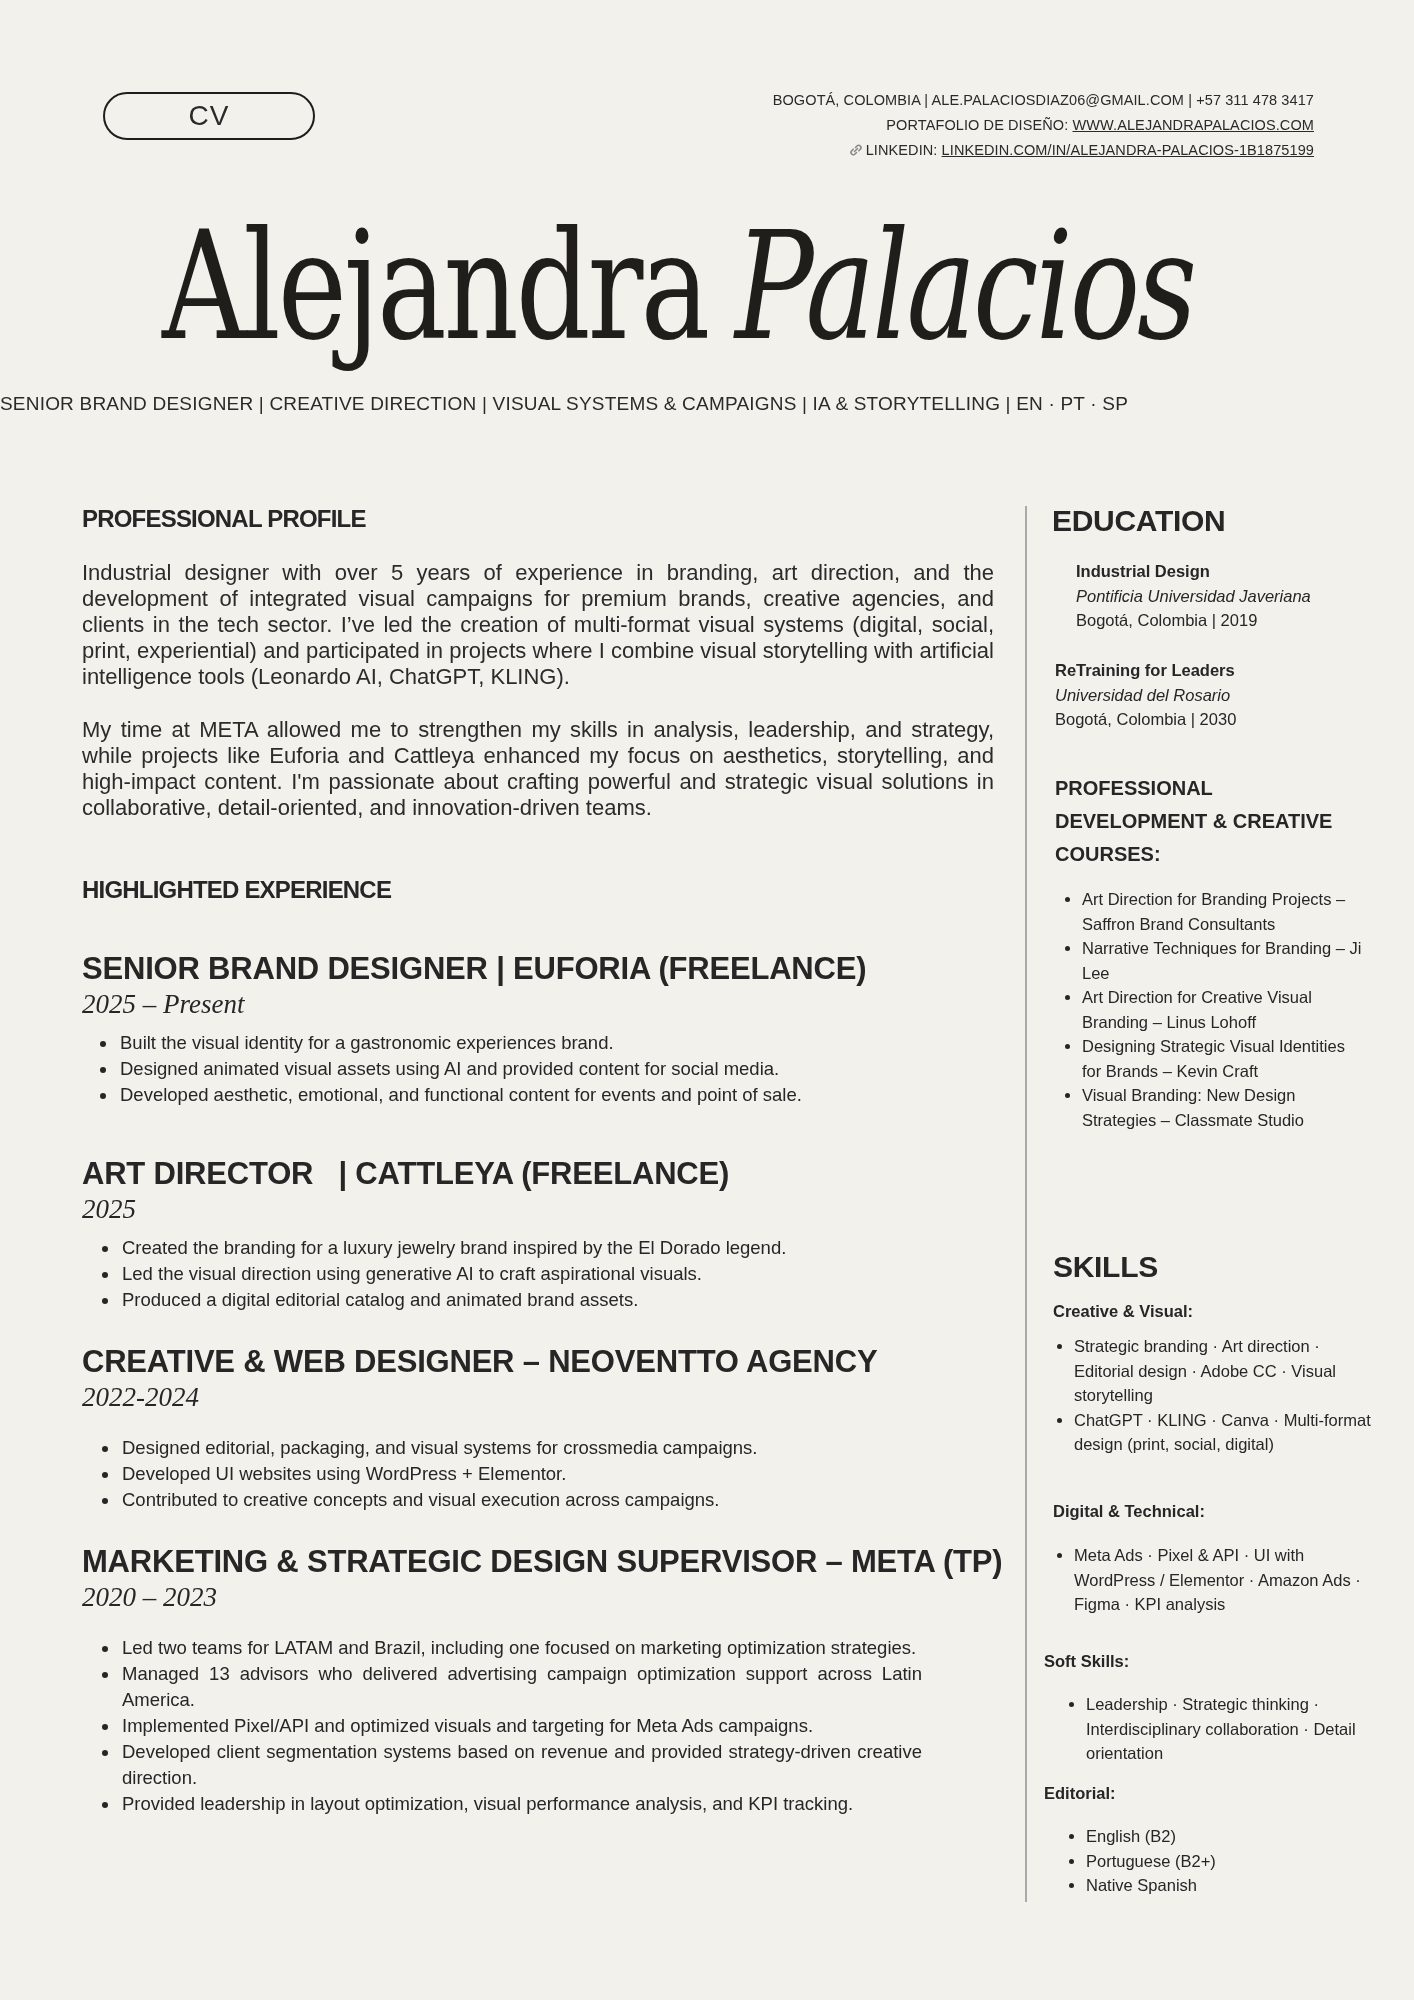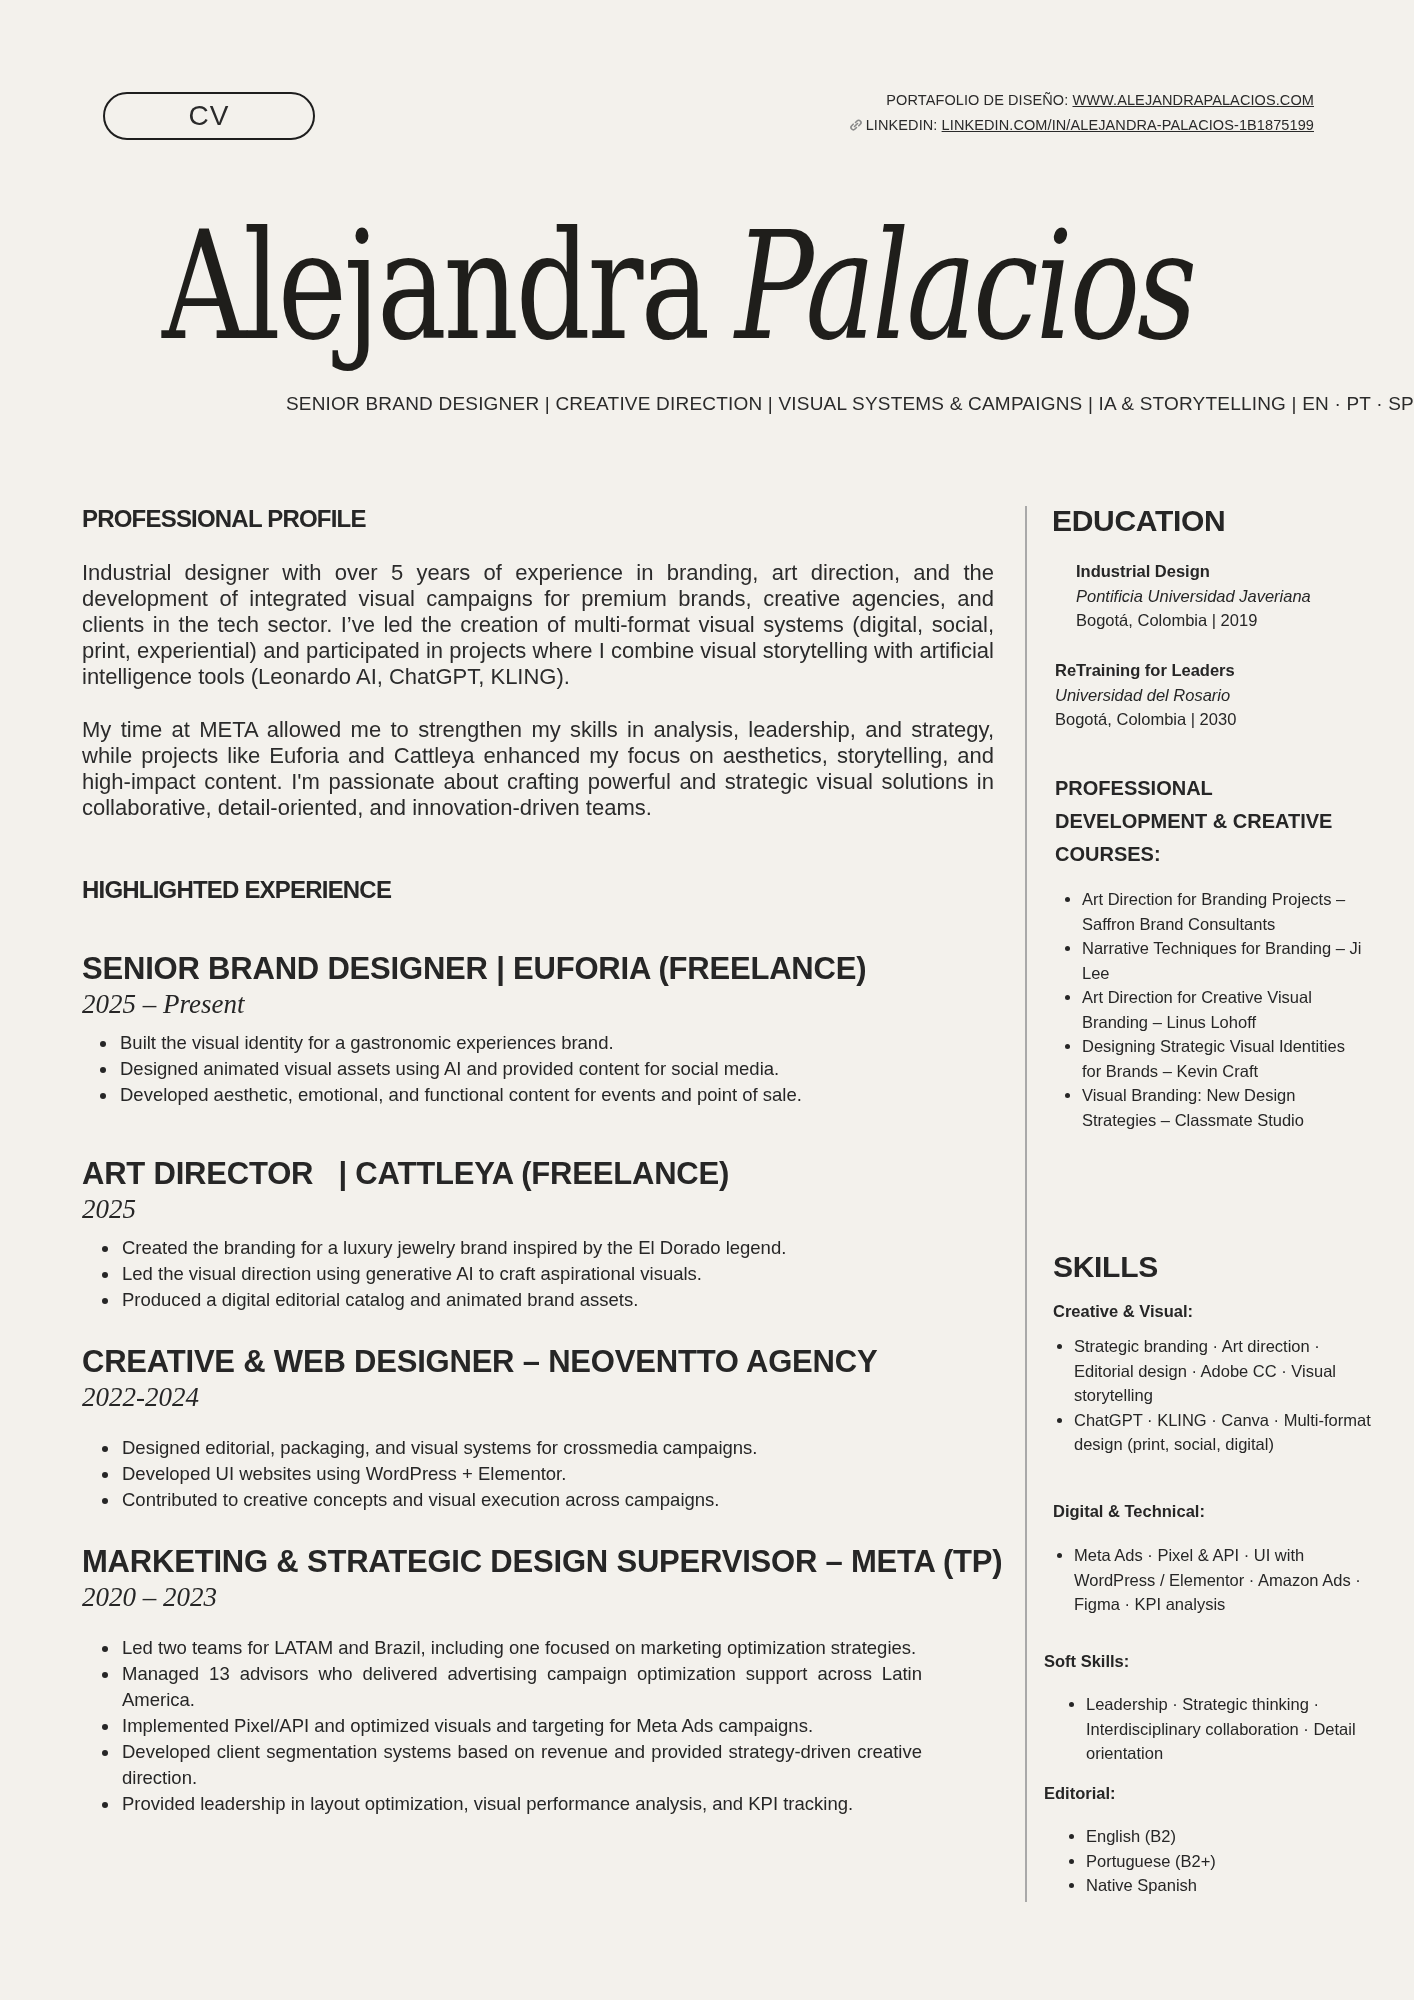--- a/index.html
+++ b/index.html
@@ -37,21 +37,21 @@
     font-family: "DejaVu Serif", "Liberation Serif", serif;
     font-size: 150px; line-height: 180px;
     white-space: nowrap;
     transform: scaleX(0.78); transform-origin: left top;
     letter-spacing: -4px; color: #1f1e1b;
   }
   #name .first { font-weight: normal; }
   #name .last { font-style: italic; margin-left: 36px; }
 
   #tagline {
-    left: 0; width: 1414px; top: 393px; text-align: right;
+    left: 0; width: 1414px; top: 393px; text-align: left;
     font-size: 19px; letter-spacing: 0.2px; color: #2a2a2a;
     white-space: nowrap;
   }
 
   
   #divider {
     left: 1025px; top: 506px; width: 2px; height: 1396px; background: #a9a9a9;
   }
 
   
@@ -79,20 +79,21 @@
   ul.rbul { margin: 0; padding-left: 28px; font-size: 16.5px; line-height: 24.5px; color: #262626; }
 </style>
 </head>
 <body>
 
 <div id="cv-pill" class="abs">
   <span>CV</span>
 </div>
 
 <div id="contact" class="abs">
+  <div>BOGOTÁ, COLOMBIA | ALE.PALACIOSDIAZ06@GMAIL.COM | +57 311 478 3417</div>
   <div>
     <span>PORTAFOLIO DE DISEÑO: </span><a>WWW.ALEJANDRAPALACIOS.COM</a>
   </div>
   <div>
     <svg class="link-icon" viewBox="0 0 16 14">
       <g fill="none" stroke="#8a8a8a" stroke-width="1.6" stroke-linecap="round">
         <path d="M6.5 8.5 L9.5 5.5"></path>
         <path d="M7.5 4.5 L9 3 a2.3 2.3 0 0 1 3.3 3.3 L10.8 7.8"></path>
         <path d="M8.5 9.5 L7 11 a2.3 2.3 0 0 1 -3.3 -3.3 L5.2 6.2"></path>
       </g>

